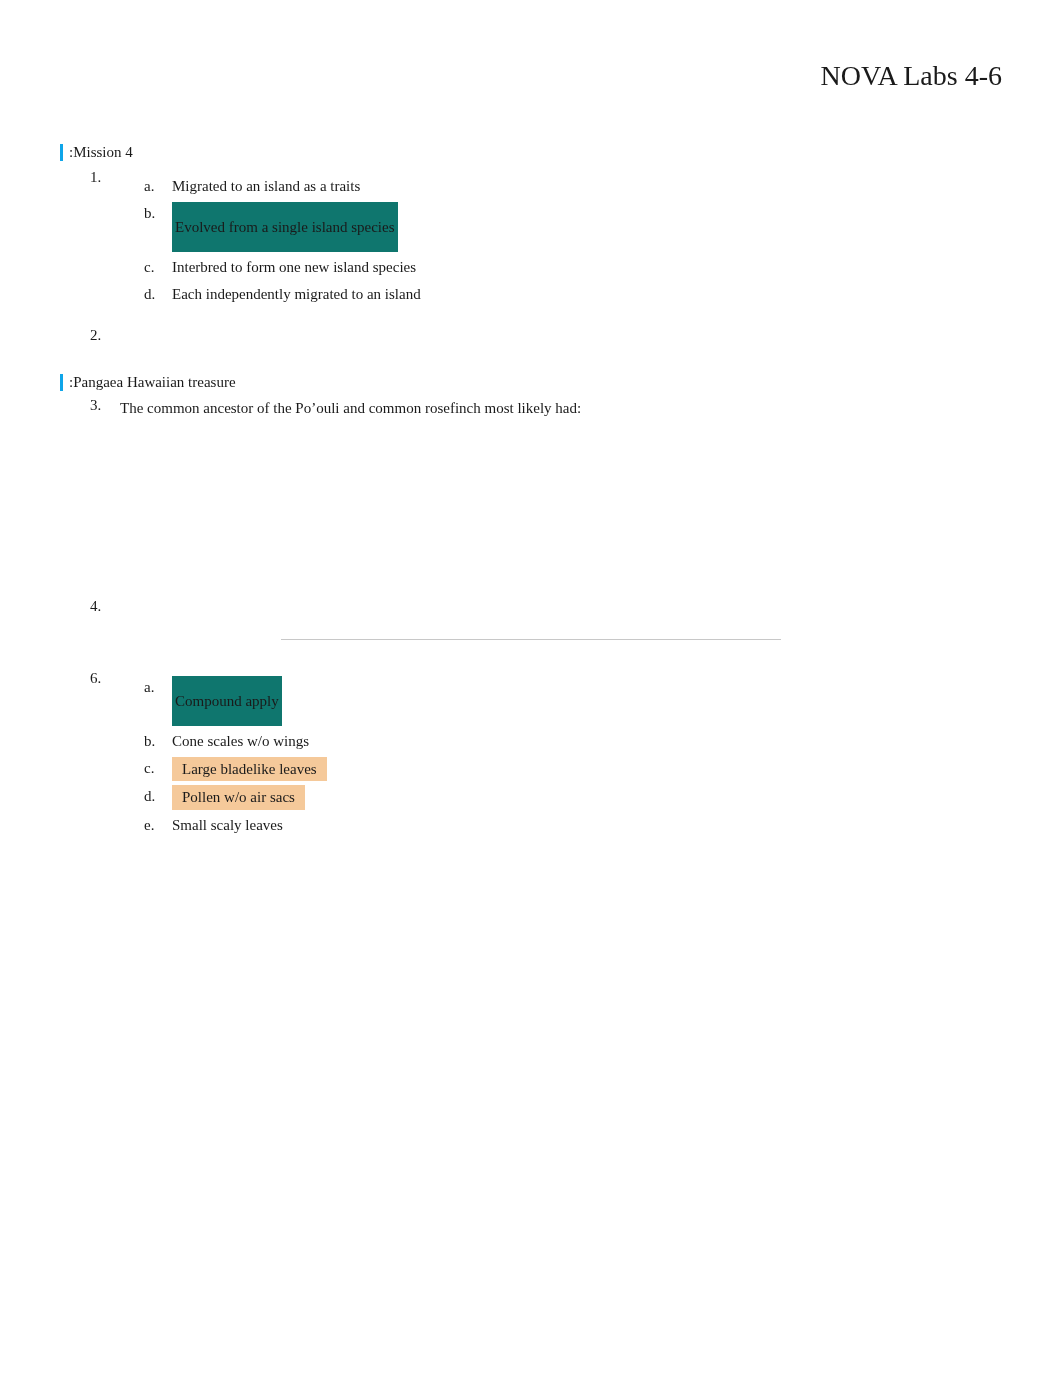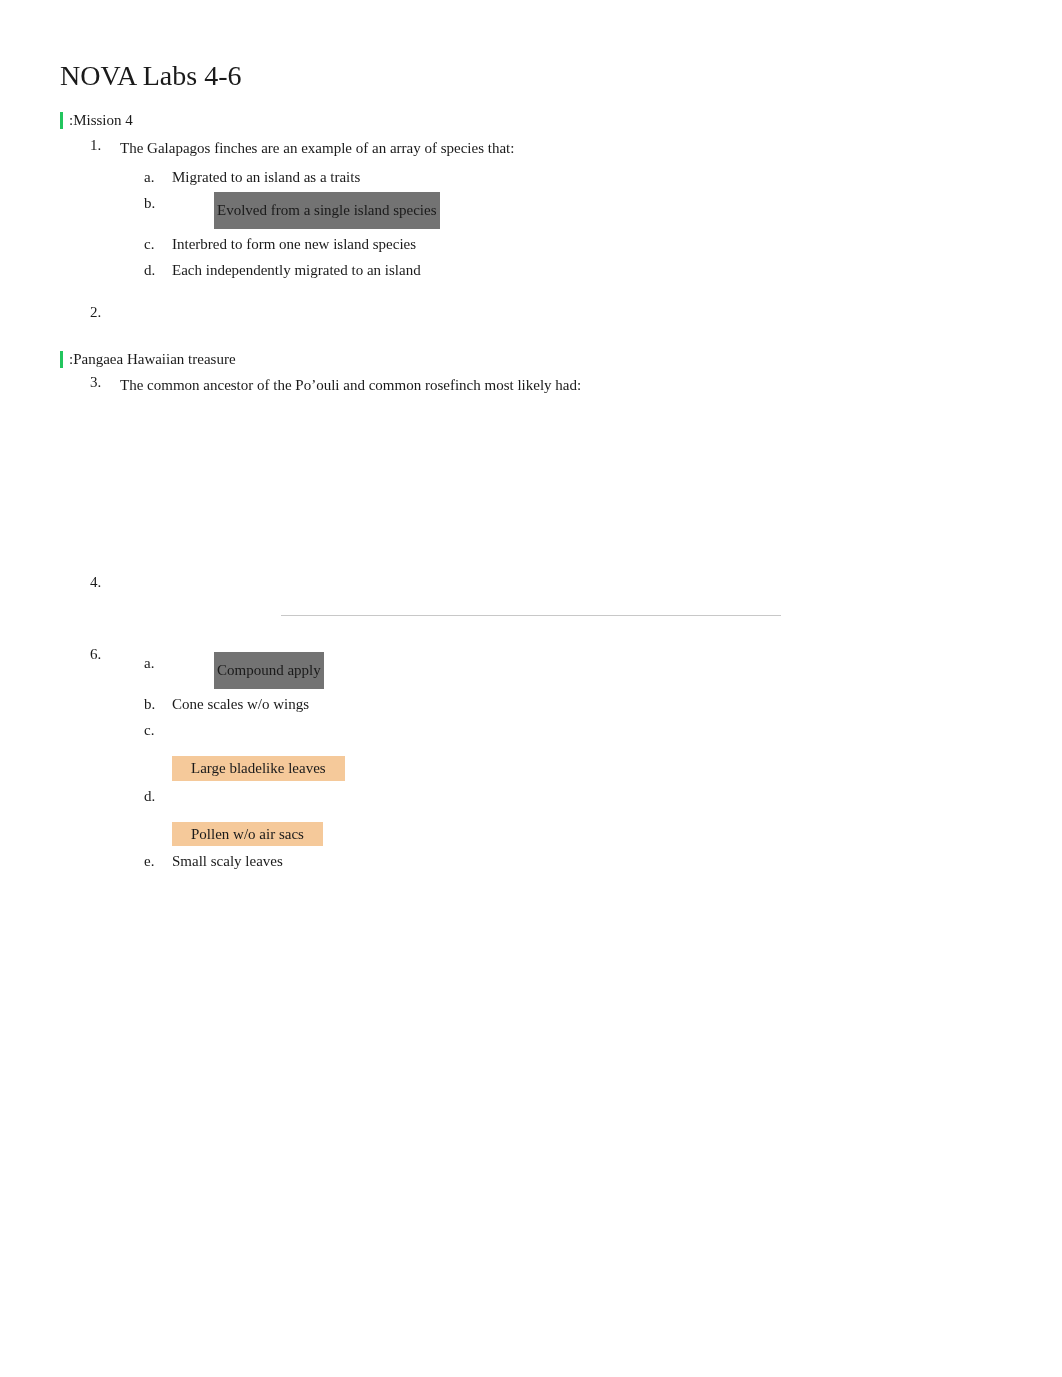--- a/index.html
+++ b/index.html
@@ -12,34 +12,34 @@
       background: #ffffff;
       font-family: Georgia, 'Times New Roman', serif;
       font-size: 16px;
       color: #1a1a1a;
       width: 1062px;
       min-height: 1377px;
       padding: 40px 60px 60px 60px;
     }
 
     .page-title {
-      text-align: left;
+      text-align: right;
       font-size: 28px;
       font-weight: normal;
       font-family: Georgia, serif;
-      margin-bottom: 20px;
+      margin-bottom: 52px;
       margin-top: 20px;
     }
 
     .section-label {
       font-size: 15px;
       color: #1a1a1a;
       margin-bottom: 6px;
       margin-top: 10px;
-      border-left: 3px solid #22c55e;
+      border-left: 3px solid #0ea5e9;
       padding-left: 6px;
     }
 
     .section-block {
       margin-bottom: 24px;
     }
 
     .questions-list {
       list-style: none;
       margin-left: 30px;
@@ -73,29 +73,27 @@
       margin-bottom: 4px;
       font-size: 15px;
       line-height: 1.5;
     }
 
     .sub-letter {
       min-width: 28px;
     }
 
     .highlight-orange {
-      background-color: #737373;
-      padding: 7px 3px;
-      margin-left: 42px;
+      background-color: #0f766e;
+      padding: 14px 3px;
     }
 
     .highlight-peach {
       background-color: #f5c99a;
-      padding: 1px 19px;
-      margin-top: 37px;
+      padding: 1px 10px;
     }
 
     .answer-space-large {
       height: 160px;
     }
 
     .divider-line {
       border: none;
       border-top: 1px solid #c8c8c8;
       margin: 20px auto;
@@ -118,21 +116,20 @@
 <div class="section-block mission-section">
   <div class="section-label">:Mission 4</div>
 </div>
 
 <div class="section-block">
 
   <ol class="questions-list">
     <li class="question-item">
       <span class="question-number">1.</span>
       <div>
-        <span class="question-text">The Galapagos finches are an example of an array of species that:</span>
         <ul class="sub-list">
           <li class="sub-item">
             <span class="sub-letter">a.</span>
             <span>Migrated to an island as a traits</span>
           </li>
           <li class="sub-item">
             <span class="sub-letter">b.</span>
             <span class="highlight-orange">Evolved from a single island species</span>
           </li>
           <li class="sub-item">

